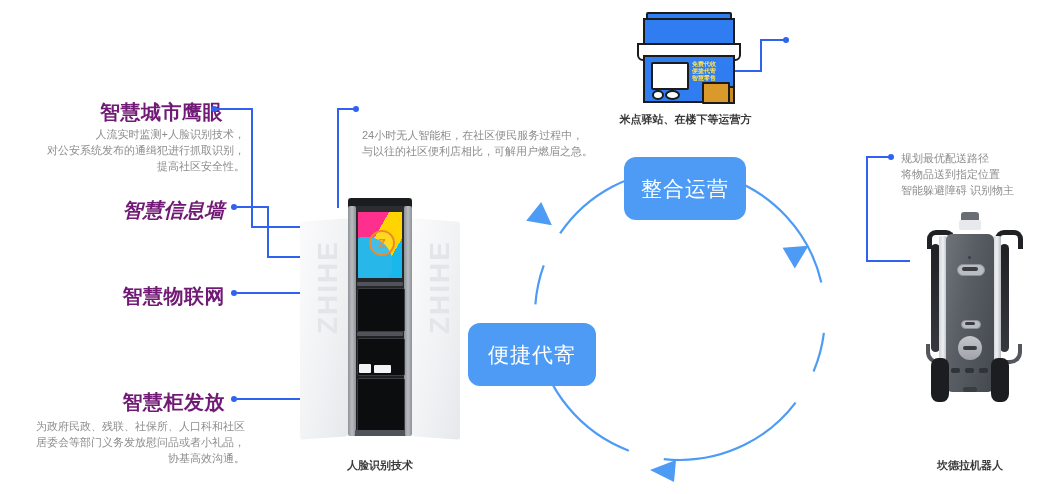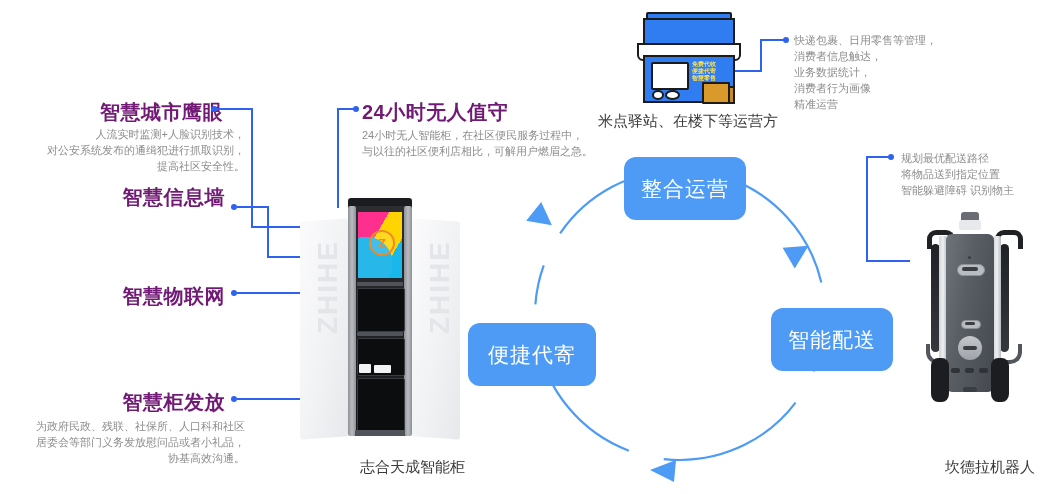--- a/index.html
+++ b/index.html
@@ -40,24 +40,24 @@
   }
 
   
   .ln{position:absolute;background:#2f62f0;}
   .ln-h{height:2px;}
   .ln-v{width:2px;}
 
   
   .caption{
     color:#3a3a3a;
-    font-size:15px;
-    font-weight:400;
+    font-size:11px;
+    font-weight:700;
     white-space:nowrap;
-    text-align:right;
+    text-align:center;
   }
 
   
   .cyclebox{
     position:absolute;
     background:#4d9bf5;
     border-radius:12px;
     color:#ffffff;
     font-size:21px;
     font-weight:500;
@@ -152,69 +152,60 @@
     <polygon points="335,102 329,128 311,112" fill="#4d9bf5" transform="rotate(18 325 115)"></polygon>
 
     <polygon points="180,330 206,320 204,342" fill="#4d9bf5"></polygon>
 
     <polygon points="68,62 84,82 58,84" fill="#4d9bf5" transform="rotate(14 70 75)"></polygon>
   </svg>
 
   <div class="cyclebox" style="left:624px;top:157px;width:122px;height:63px;">
     <span>整合运营</span>
   </div>
-  <div class="cyclebox" style="left:771px;top:308px;width:122px;height:63px;">
-    <span>智能配送</span>
-  </div>
   <div class="cyclebox" style="left:468px;top:323px;width:128px;height:63px;">
     <span>便捷代寄</span>
   </div>
 
   <div class="abs callout-title ta-right" style="left:100px;top:102px;width:105px;">智慧城市鹰眼</div>
   <div class="dot" style="left:211px;top:106px;"></div>
   <div class="ln ln-h" style="left:217px;top:108px;width:36px;"></div>
   <div class="ln ln-v" style="left:251px;top:108px;height:120px;"></div>
   <div class="ln ln-h" style="left:251px;top:226px;width:62px;"></div>
   <div class="abs callout-body ta-right" style="left:10px;top:126px;width:235px;">人流实时监测+人脸识别技术，
 对公安系统发布的通缉犯进行抓取识别，
 提高社区安全性。</div>
 
-  <div class="abs callout-title ta-right" style="left:120px;top:187px;width:105px;">智慧信息墙</div>
+  <div class="abs callout-title ta-right" style="left:120px;top:200px;width:105px;font-style:italic;">智慧信息墙</div>
   <div class="dot" style="left:231px;top:204px;"></div>
   <div class="ln ln-h" style="left:237px;top:206px;width:32px;"></div>
   <div class="ln ln-v" style="left:267px;top:206px;height:52px;"></div>
   <div class="ln ln-h" style="left:267px;top:256px;width:46px;"></div>
 
   <div class="abs callout-title ta-right" style="left:120px;top:286px;width:105px;">智慧物联网</div>
   <div class="dot" style="left:231px;top:290px;"></div>
   <div class="ln ln-h" style="left:237px;top:292px;width:76px;"></div>
 
   <div class="abs callout-title ta-right" style="left:120px;top:392px;width:105px;">智慧柜发放</div>
   <div class="dot" style="left:231px;top:396px;"></div>
   <div class="ln ln-h" style="left:237px;top:398px;width:76px;"></div>
   <div class="abs callout-body ta-right" style="left:6px;top:418px;width:239px;">为政府民政、残联、社保所、人口科和社区
 居委会等部门义务发放慰问品或者小礼品，
 协基高效沟通。</div>
 
   <div class="ln ln-h" style="left:337px;top:108px;width:18px;"></div>
   <div class="dot" style="left:353px;top:106px;"></div>
   <div class="ln ln-v" style="left:337px;top:108px;height:100px;"></div>
-  <div class="abs callout-title ta-left" style="left:362px;top:102px;width:200px;">24小时无人值守</div>
   <div class="abs callout-body ta-left" style="left:362px;top:127px;width:300px;">24小时无人智能柜，在社区便民服务过程中，
 与以往的社区便利店相比，可解用户燃眉之急。</div>
 
   <div class="ln ln-h" style="left:722px;top:70px;width:40px;"></div>
   <div class="ln ln-v" style="left:760px;top:39px;height:33px;"></div>
   <div class="ln ln-h" style="left:760px;top:39px;width:25px;"></div>
   <div class="dot" style="left:783px;top:37px;"></div>
-  <div class="abs callout-body ta-left" style="left:794px;top:32px;width:230px;">快递包裹、日用零售等管理，
-消费者信息触达，
-业务数据统计，
-消费者行为画像
-精准运营</div>
 
   <div class="dot" style="left:888px;top:154px;"></div>
   <div class="ln ln-h" style="left:866px;top:156px;width:24px;"></div>
   <div class="ln ln-v" style="left:866px;top:156px;height:106px;"></div>
   <div class="ln ln-h" style="left:866px;top:260px;width:44px;"></div>
   <div class="abs callout-body ta-left" style="left:901px;top:150px;width:160px;">规划最优配送路径
 将物品送到指定位置
 智能躲避障碍 识别物主</div>
 
   <div class="store" style="left:629px;top:12px;width:120px;height:92px;">
@@ -253,21 +244,21 @@
     </div>
     <div class="k-rail" style="left:57px;top:84px;width:46px;height:4px;"></div>
     <div class="k-slot" style="left:57px;top:90px;width:46px;height:42px;"></div>
     <div class="k-rail" style="left:57px;top:134px;width:46px;height:4px;"></div>
     <div class="k-slot" style="left:57px;top:140px;width:46px;height:36px;"></div>
     <div class="k-white" style="left:59px;top:166px;width:12px;height:9px;"></div>
     <div class="k-white" style="left:74px;top:167px;width:17px;height:8px;"></div>
     <div class="k-slot" style="left:57px;top:180px;width:46px;height:52px;"></div>
     <div class="k-rail" style="left:55px;top:232px;width:50px;height:6px;"></div>
   </div>
-  <div class="abs caption" style="left:295px;top:458px;width:170px;">志合天成智能柜</div>
+  <div class="abs caption" style="left:295px;top:458px;width:170px;">人脸识别技术</div>
 
   <div class="robot" style="left:915px;top:212px;width:110px;height:228px;">
 
     <div class="rb-cap" style="left:46px;top:0px;width:18px;height:8px;"></div>
     <div class="rb-neck" style="left:44px;top:8px;width:22px;height:10px;"></div>
 
     <div class="rb-armtop" style="left:12px;top:18px;"></div>
     <div class="rb-armtop" style="left:80px;top:18px;"></div>
     <div class="rb-arm" style="left:16px;top:32px;width:9px;height:108px;"></div>
     <div class="rb-arm" style="left:85px;top:32px;width:9px;height:108px;"></div>

